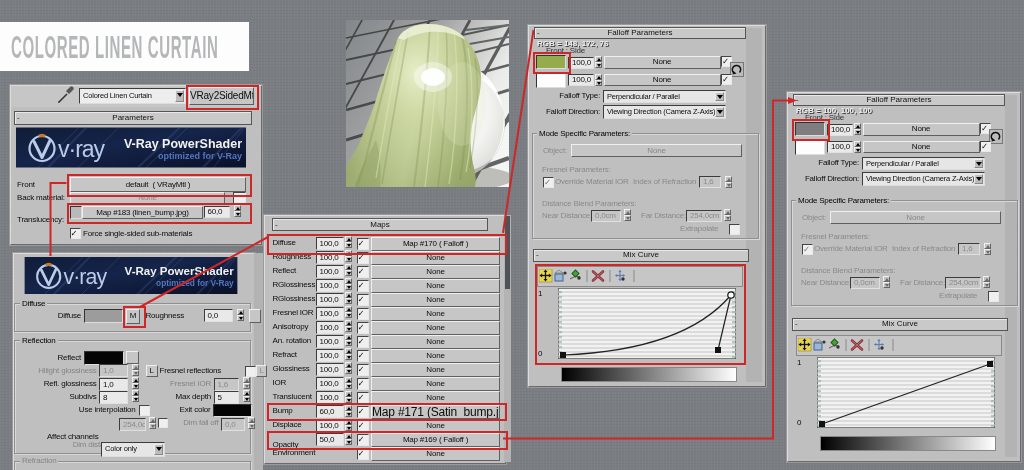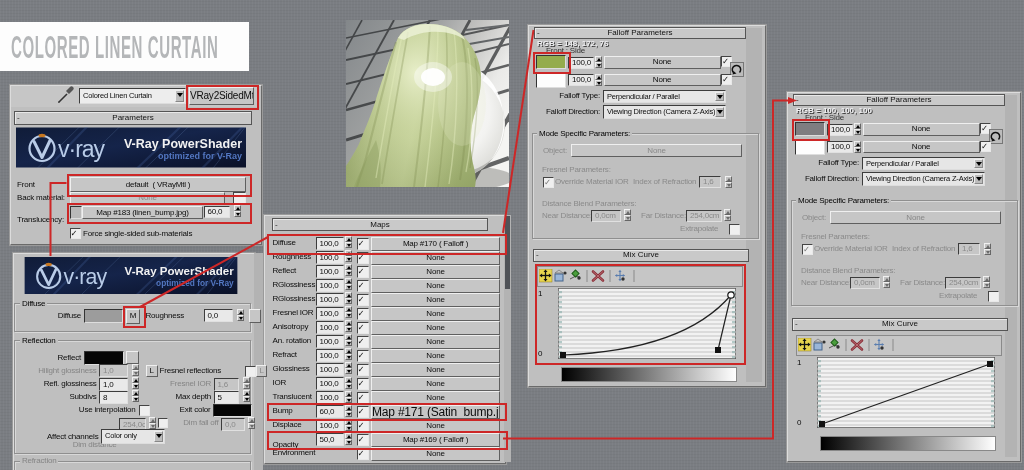--- a/index.html
+++ b/index.html
@@ -203,21 +203,21 @@
     <i class="dn"></i>
   </div>
 <div class="cb off" style="left:158px;top:418px;width:8px;height:8px"></div>
 <div class="lblr gray" style="left:166.5px;top:418px;width:52px">Dim fall off</div>
 <div class="edit dis" style="left:221px;top:417.5px;width:19px;height:11px;line-height:11px">0,0</div>
 <div class="spin dis" style="left:248px;top:417px;height:12px">
     <i class="up"></i>
     <i class="dn"></i>
   </div>
 <div class="lblr" style="left:22.5px;top:432px;width:76px">Affect channels</div>
-<div class="combo" style="left:101px;top:429px;width:62px;height:13px;z-index:2">
+<div class="combo" style="left:101px;top:442px;width:62px;height:13px;z-index:2">
     <span class="txt">Color only</span>
     <span class="darr"></span>
   </div>
 <div class="group" style="left:14px;top:461px;width:235px;height:20px;z-index:1"></div>
 <div class="grouplab gray" style="left:20px;top:456px;z-index:2;color:#8a8a8a">Refraction</div>
 <div class="panel" style="left:264px;top:215px;width:240px;height:247px;z-index:1"></div>
 <div class="scroll" style="left:504px;top:215px;width:6.5px;height:247px;z-index:2"></div>
 <div class="abs" style="left:504.5px;top:216px;width:5.5px;height:73px;background:#4f5257;z-index:3"></div>
 <div class="rollbar" style="left:272px;top:218px;width:214px;height:11px;line-height:11px"><span class="minus">-</span>Maps</div>
 <div class="lbl" style="left:272.5px;top:237.5px;">Diffuse</div>

